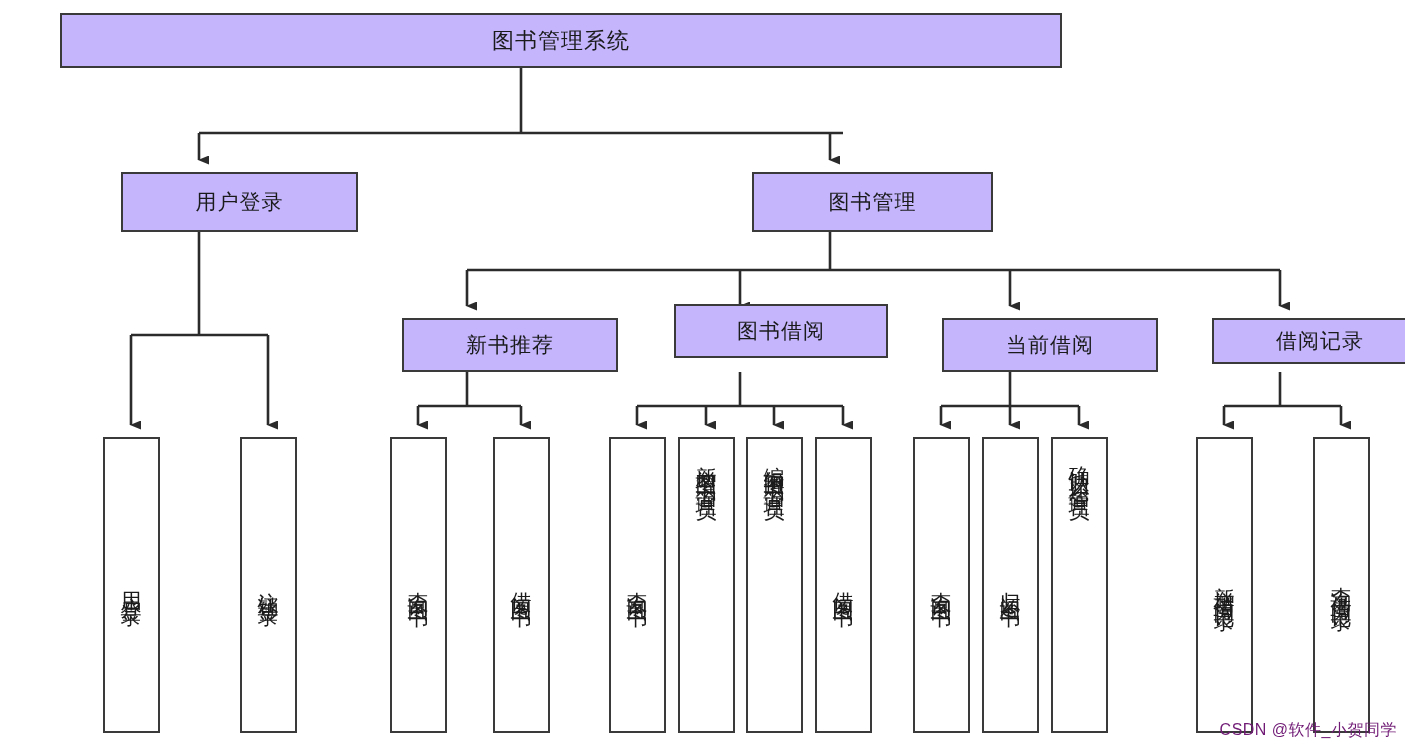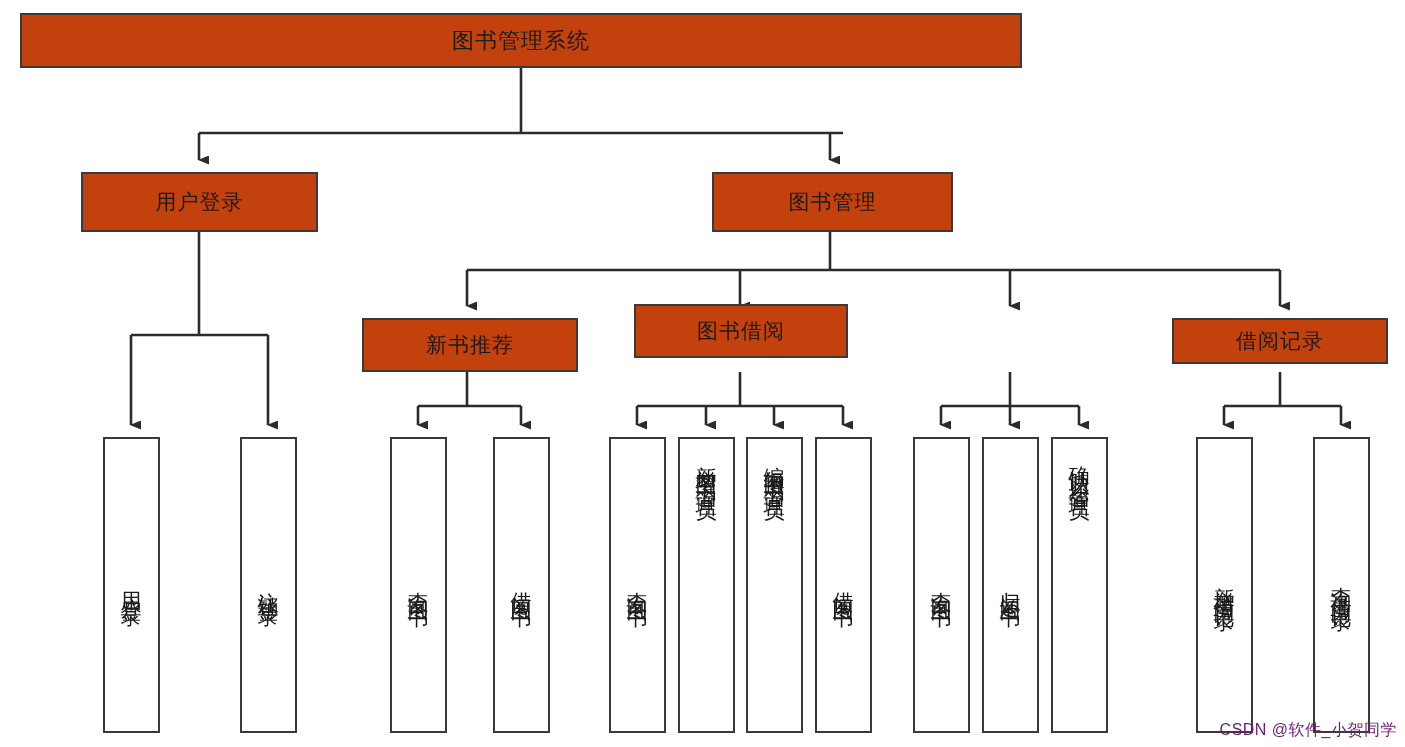--- a/index.html
+++ b/index.html
@@ -21,26 +21,27 @@
     position: absolute;
     left: 0;
     top: 0;
     width: 1405px;
     height: 747px;
     pointer-events: none;
   }
   .node {
     position: absolute;
     box-sizing: border-box;
-    background: #c2410c;
+    background: #c4b5fd;
     border: 2px solid #3a3a3a;
     display: flex;
     align-items: center;
     justify-content: center;
     color: #1b1b1b;
+    margin-left: 40px;
   }
   .node .label {
     font-size: 21px;
     line-height: 1.15;
     letter-spacing: 1px;
     white-space: nowrap;
   }
   .node.root .label { font-size: 22px; }
   .node.lvl2 .label { font-size: 21px; }
   .node.lvl3 .label { font-size: 21px; }
@@ -140,20 +141,23 @@
   <div class="node lvl2" style="left:712px; top:172px; width:241px; height:60px;">
     <span class="label">图书管理</span>
   </div>
 
   <div class="node lvl3" style="left:362px; top:318px; width:216px; height:54px;">
     <span class="label">新书推荐</span>
   </div>
   <div class="node lvl3" style="left:634px; top:304px; width:214px; height:54px;">
     <span class="label">图书借阅</span>
   </div>
+  <div class="node lvl3" style="left:902px; top:318px; width:216px; height:54px;">
+    <span class="label">当前借阅</span>
+  </div>
   <div class="node lvl3" style="left:1172px; top:318px; width:216px; height:46px;">
     <span class="label">借阅记录</span>
   </div>
 
   <div class="leaf center" style="left:103px; top:437px; width:57px; height:296px;">
     <span class="vlabel">用户登录</span>
   </div>
   <div class="leaf center" style="left:240px; top:437px; width:57px; height:296px;">
     <span class="vlabel">注销登录</span>
   </div>

